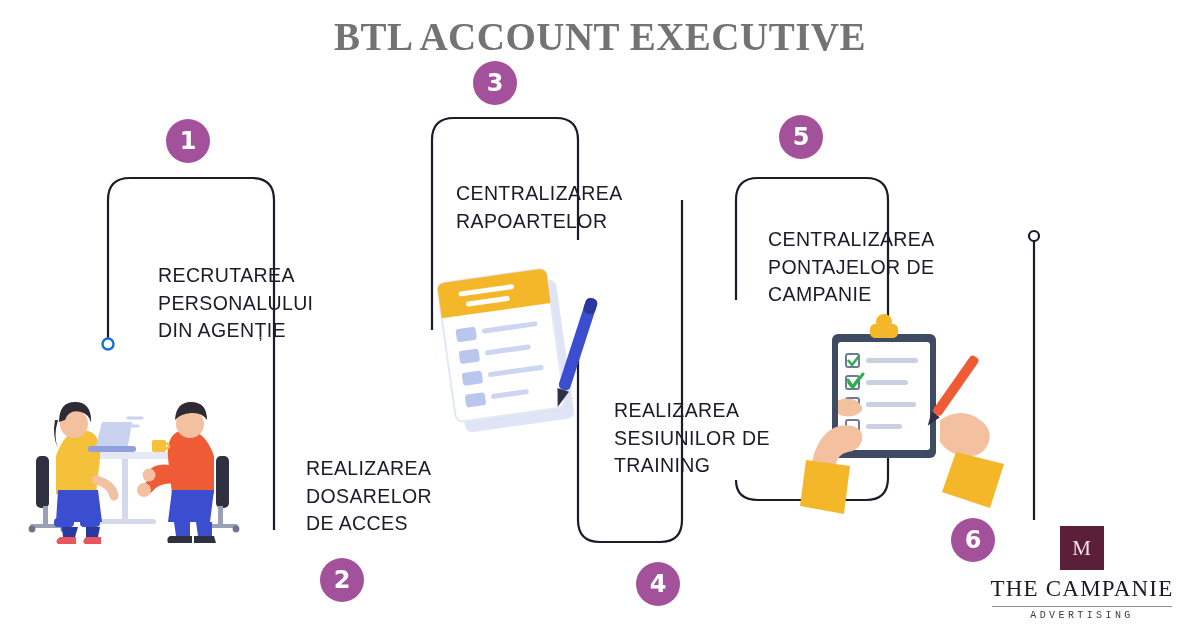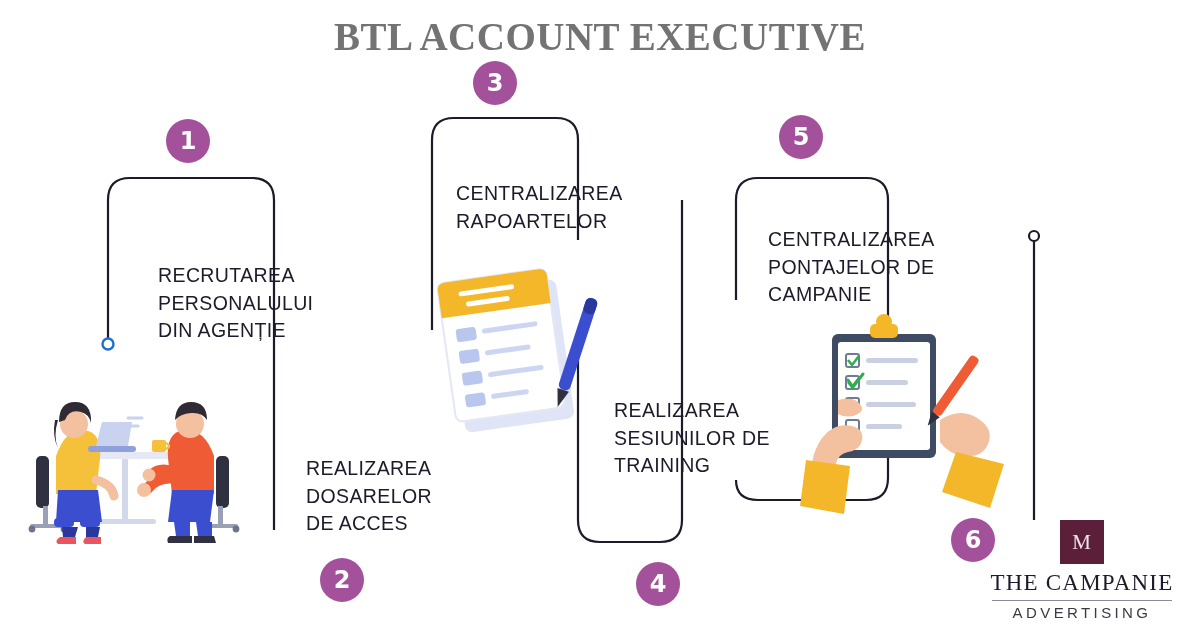--- a/index.html
+++ b/index.html
@@ -82,22 +82,22 @@
     font-size: 23px;
     letter-spacing: 1.2px;
     color: #1b1b2a;
   }
   .logo-rule {
     height: 1px;
     background: #8a8a96;
     margin: 4px 10px 3px 10px;
   }
   .logo-sub {
-    font-family: Liberation Sans, sans-serif;
-    font-size: 15px;
+    font-family: Liberation Mono, monospace;
+    font-size: 10px;
     letter-spacing: 3.4px;
     color: #3a3a46;
   }
   
   .illus { position: absolute; }
 </style>
 </head>
 <body>
 
 <div id="stage">

